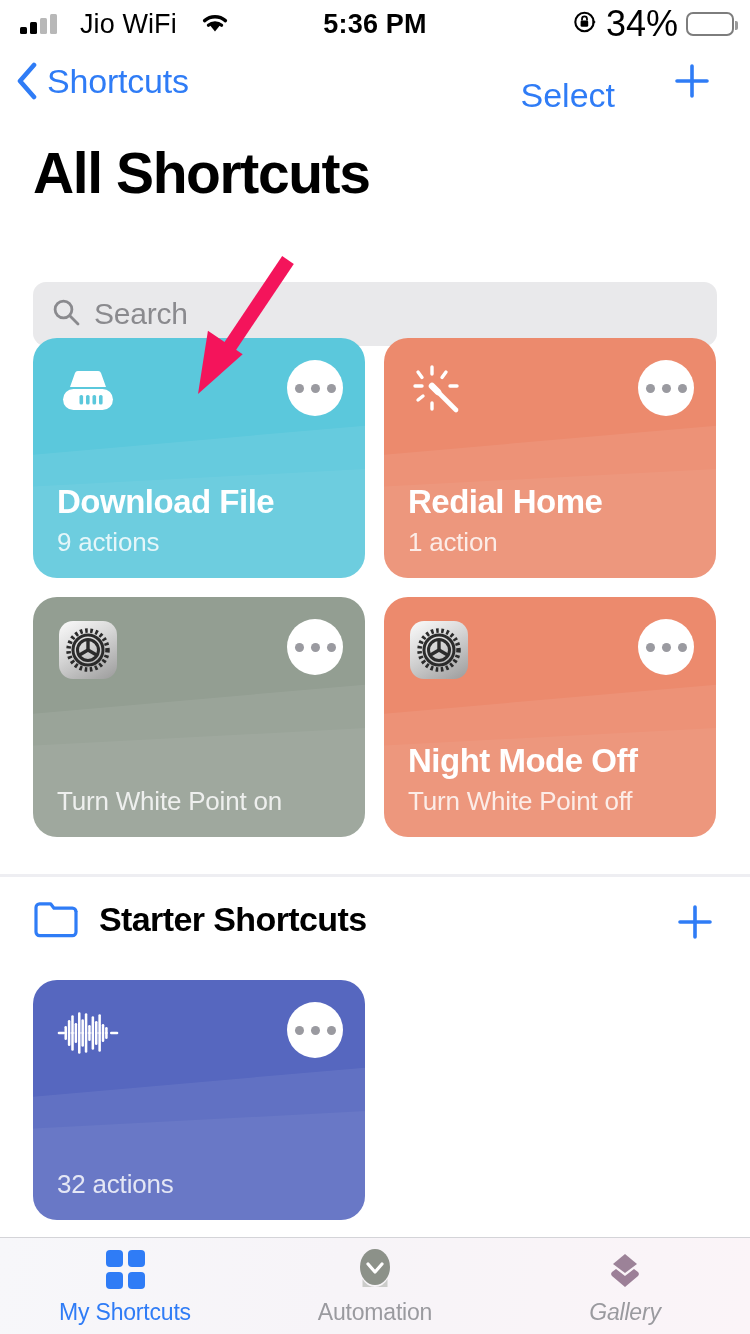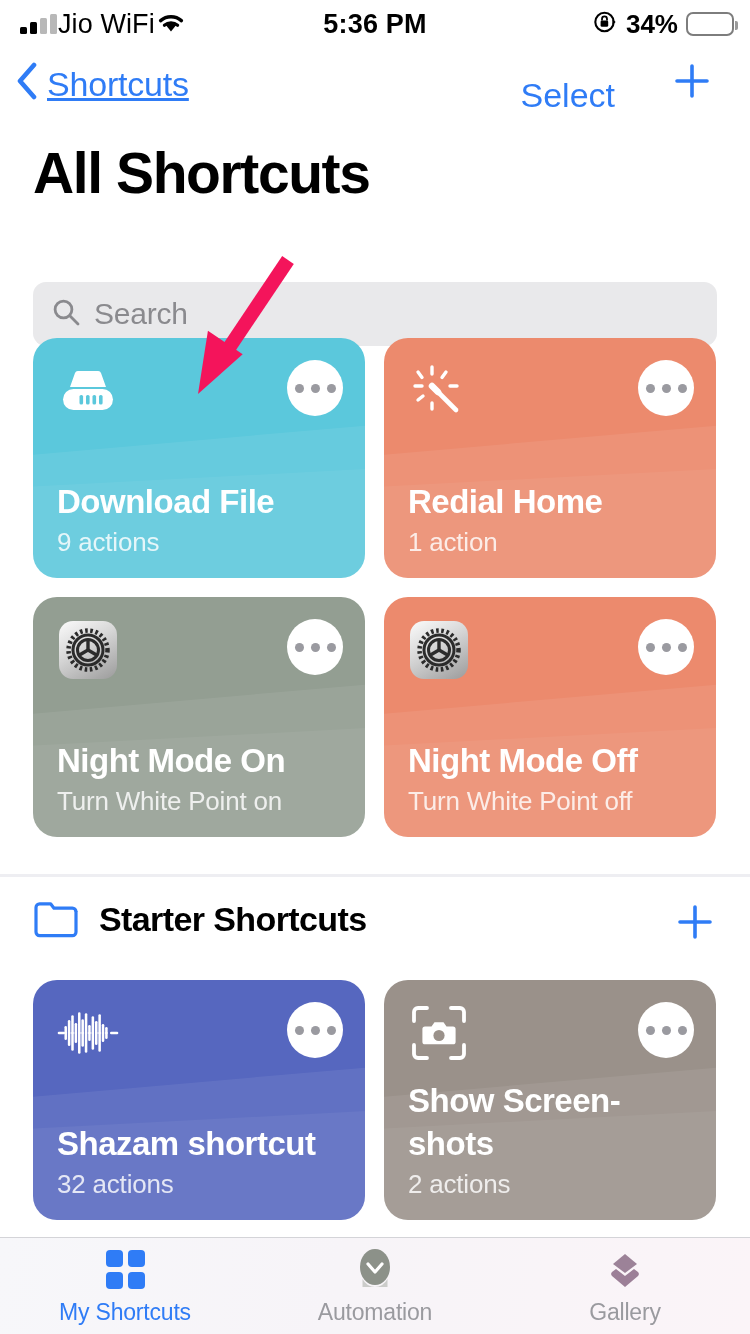--- a/index.html
+++ b/index.html
@@ -10,52 +10,52 @@
     -webkit-font-smoothing:antialiased;
     position:relative;
     overflow:hidden;
   }
 
   
   .status-bar{
     position:absolute; top:0; left:0; width:750px; height:48px;
     display:flex; align-items:center; color:#000;
   }
-  .sb-left{ position:absolute; left:20px; display:flex; align-items:center; gap:1px; }
+  .sb-left{ position:absolute; left:20px; display:flex; align-items:center; gap:23px; }
   .signal{ display:flex; align-items:flex-end; gap:3px; height:20px; }
   .signal i{ display:block; width:7px; border-radius:1.5px; background:#000; }
   .signal i:nth-child(1){ height:7px; }
   .signal i:nth-child(2){ height:12px; }
   .signal i:nth-child(3){ height:16px; background:#b8b8b8; }
   .signal i:nth-child(4){ height:20px; background:#b8b8b8; }
   .carrier{ font-size:27px; font-weight:400; letter-spacing:.1px; }
   .wifi{ display:block; }
   .sb-center{
     position:absolute; left:0; width:750px; text-align:center;
     font-size:27px; font-weight:700; letter-spacing:.2px;
   }
   .sb-right{ position:absolute; right:16px; display:flex; align-items:center; gap:8px; }
-  .batt-pct{ font-size:26px; font-weight:700; }
+  .batt-pct{ font-size:36px; font-weight:400; }
   .batt{
     width:48px; height:24px; border:2.5px solid #7d7d7d; border-radius:7px;
     position:relative; padding:2px;
   }
   .batt:after{
     content:""; position:absolute; right:-6px; top:7px; width:3px; height:9px;
     background:#9a9a9a; border-radius:0 2px 2px 0;
   }
   .batt-fill{ height:100%; background:#fbd24c; border-radius:3px; }
 
   
   .nav-bar{
     position:absolute; top:48px; left:0; width:750px; height:70px;
   }
   .nav-back{
     position:absolute; left:16px; top:50%; transform:translateY(-50%);
-    display:flex; align-items:flex-end; gap:9px; color:#2f7cf6;text-decoration:underline;
+    display:flex; align-items:flex-start; gap:9px; color:#2f7cf6;
   }
   .nav-back-label{ font-size:34px; font-weight:400; letter-spacing:-.2px; }
   .nav-select{
     position:absolute; right:135px; top:50%; transform:translateY(-50%);
     color:#2f7cf6; font-size:34px; font-weight:400;margin-top:12px;
   }
   .nav-plus{
     position:absolute; right:36px; top:50%; transform:translateY(-50%);
     color:#2f7cf6;
   }
@@ -143,21 +143,21 @@
     border-top:1px solid #d4d4d8;
     display:flex;
   }
   .tab{
     flex:1; display:flex; flex-direction:column; align-items:center; justify-content:center; gap:6px;
   }
   .tab-label{ font-size:23px; letter-spacing:-.2px; }
   .tab-icon{ height:46px; display:flex; align-items:center; justify-content:center; }
   .tab-active .tab-label{ color:#2f7cf6; }
   .tab-automation .tab-label{ color:#9a9a9f; }
-  .tab-gallery .tab-label{ color:#9a9a9f; }
+  .tab-gallery .tab-label{ color:#9a9a9f;font-style:italic; }
   .grid-icon{ display:grid; grid-template-columns:repeat(2,17px); grid-template-rows:repeat(2,17px); gap:5px; }
   .grid-icon span{ background:#2f7cf6; border-radius:4px; display:block; }
 </style>
 </head>
 <body>
 
 <div class="status-bar">
   <div class="sb-left">
     <span class="signal">
       <i></i>
@@ -288,21 +288,20 @@
             <path d="M23 23 L32 28.2"></path>
           </g>
         </svg>
       </div>
     </div>
     <div class="card-more">
         <b></b>
         <b></b>
         <b></b>
       </div>
-    <div class="card-title">Night Mode On</div>
     <div class="card-sub">Turn White Point on</div>
   </div>
 
   <div class="card" style="background:#ec8a6d">
     <div class="card-sheen"></div>
       <div class="card-sheen2"></div>
     <div class="card-icon">
       <div class="settings-app">
         <svg width="46" height="46" viewBox="0 0 46 46">
           <circle cx="23" cy="23" r="19.5" fill="none" stroke="#2b2b2b" stroke-width="4.5" stroke-dasharray="2.6 2.6"></circle>
@@ -381,47 +380,23 @@
             <path d="M47.5 22 v8"></path>
           <path d="M51 22 v5"></path>
         </g>
       </svg>
     </div>
     <div class="card-more">
         <b></b>
         <b></b>
         <b></b>
       </div>
-    <div class="card-title">Shazam shortcut</div>
     <div class="card-sub">32 actions</div>
   </div>
 
-  <div class="card" style="background:#9a918a">
-    <div class="card-sheen"></div>
-      <div class="card-sheen2"></div>
-    <div class="card-icon">
-      <svg width="58" height="58" viewBox="0 0 58 58">
-        <g stroke="#fff" stroke-width="3.8" fill="none" stroke-linecap="round">
-          <path d="M4 17 V8 a4 4 0 0 1 4-4 h9"></path>
-          <path d="M41 4 h9 a4 4 0 0 1 4 4 v9"></path>
-          <path d="M54 41 v9 a4 4 0 0 1-4 4 h-9"></path>
-          <path d="M17 54 H8 a4 4 0 0 1-4-4 v-9"></path>
-        </g>
-        <path d="M15 22.5 h6.5 l3-4.2 h9 l3 4.2 H43 a2.6 2.6 0 0 1 2.6 2.6 v12.6 a2.6 2.6 0 0 1-2.6 2.6 H15 a2.6 2.6 0 0 1-2.6-2.6 V25.1 A2.6 2.6 0 0 1 15 22.5 Z" fill="#fff"></path>
-        <circle cx="29" cy="31.5" r="5.6" fill="#9a918a"></circle>
-      </svg>
-    </div>
-    <div class="card-more">
-        <b></b>
-        <b></b>
-        <b></b>
-      </div>
-    <div class="card-title">Show Screen-shots</div>
-    <div class="card-sub">2 actions</div>
-  </div>
 
 </div>
 
 <svg class="annot" viewBox="0 0 750 1334">
   <g id="arrow-g">
     <path id="arrow-shaft" stroke="#f4145b" stroke-width="14" stroke-linecap="butt" fill="none" d="M288 260 L226.99292154198076 350.8327612597175"></path>
     <polygon id="arrow-head" fill="#f4145b" points="198,394 207.9245000662934,330.7979090659641 242.6658258601554,354.13163534542366"></polygon>
   </g>
 </svg>
 

